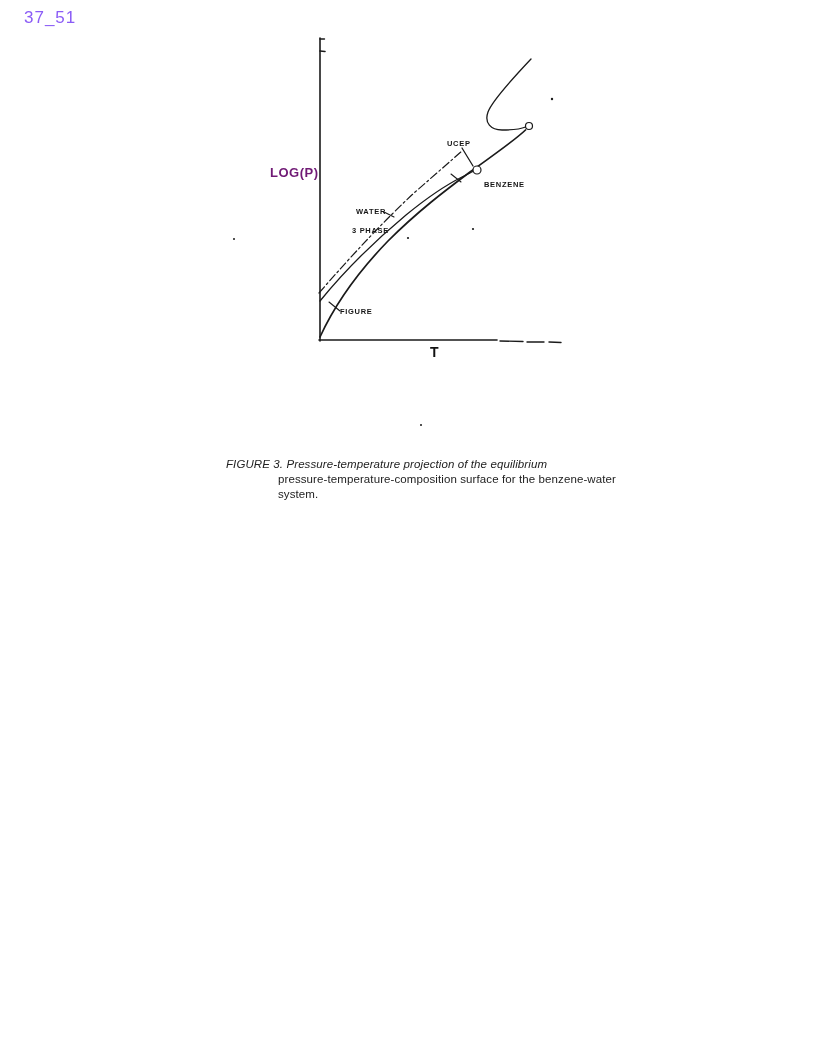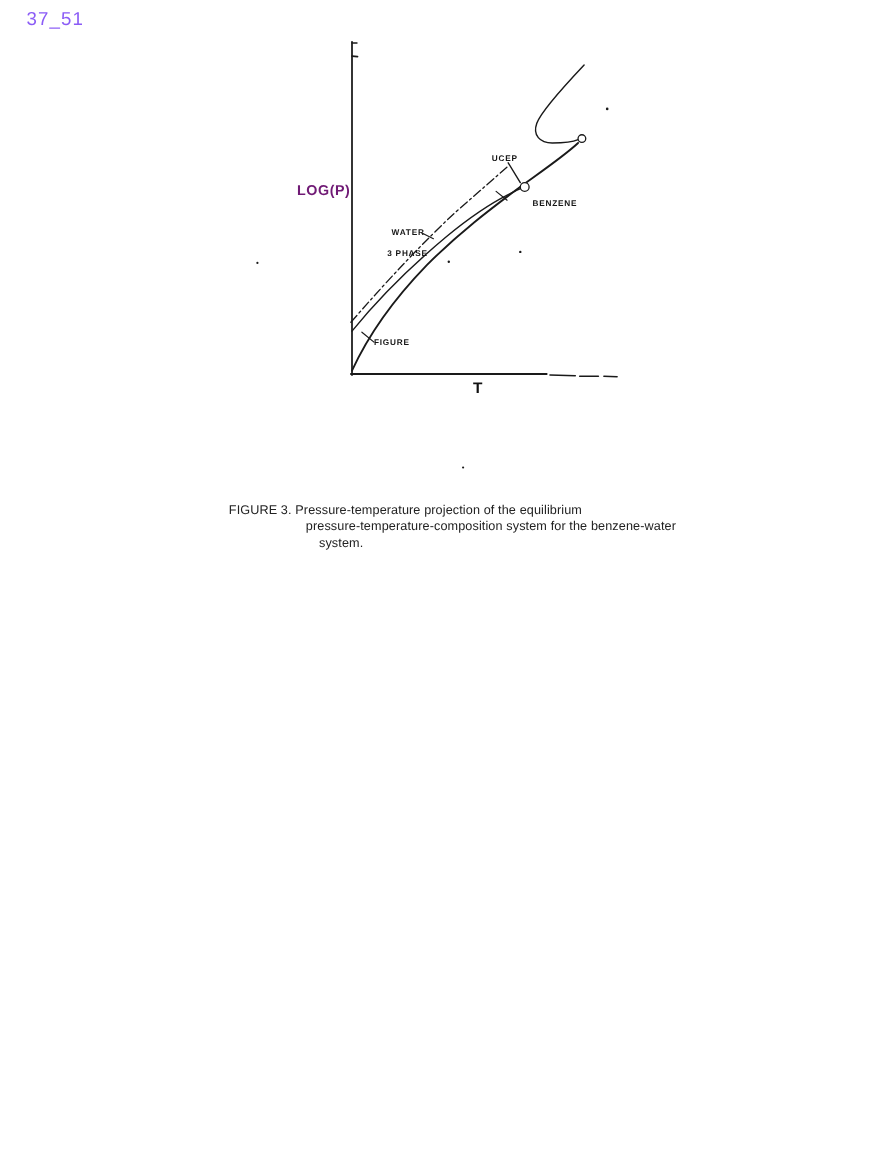--- a/index.html
+++ b/index.html
@@ -96,16 +96,16 @@
 <div class="abs axis-label-y" style="left:270px; top:165px;">LOG(P)</div>
 <div class="abs axis-label-x" style="left:430px; top:344px;">T</div>
 
 <div class="abs sketch-label" style="left:447px; top:139px;">UCEP</div>
 <div class="abs sketch-label" style="left:484px; top:180px;">BENZENE</div>
 <div class="abs sketch-label" style="left:352px; top:197px;margin-top:29px;">3 PHASE</div>
 <div class="abs sketch-label" style="left:356px; top:207px;">WATER</div>
 <div class="abs sketch-label" style="left:340px; top:307px;">FIGURE</div>
 
 <div>
-  <div class="abs caption-line" style="left:208px; top:458px;">FIGURE 3.  Pressure-temperature projection of the equilibrium</div>
-  <div class="abs caption-line" style="left:278px; top:473px;">pressure-temperature-composition system for the benzene-water</div>
-  <div class="abs caption-line" style="left:290px; top:488px;">system.</div>
+  <div class="abs caption-line" style="left:226px; top:458px;font-style:italic;">FIGURE 3.  Pressure-temperature projection of the equilibrium</div>
+  <div class="abs caption-line" style="left:278px; top:473px;">pressure-temperature-composition surface for the benzene-water</div>
+  <div class="abs caption-line" style="left:278px; top:488px;">system.</div>
 </div>
 
 </body></html>

